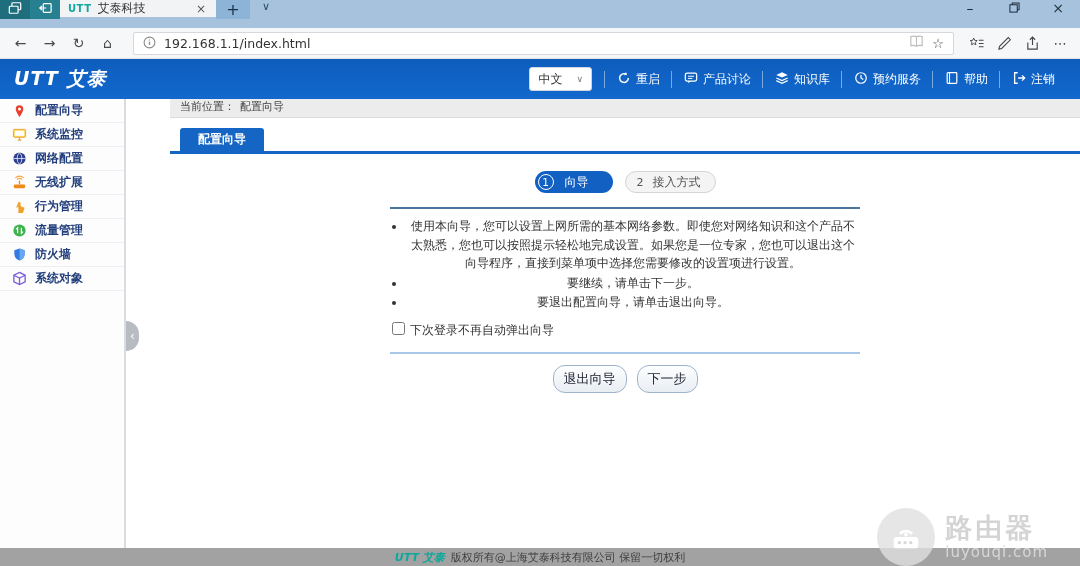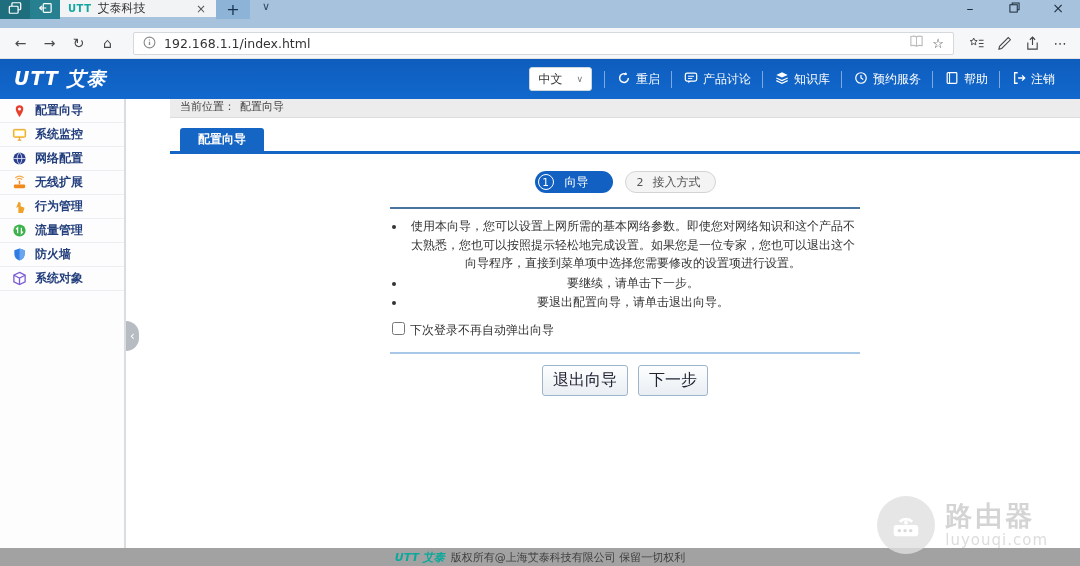--- a/index.html
+++ b/index.html
@@ -65,30 +65,30 @@
   .stepnum-i { font-size:11px; }
 
   .wcol { width:470px; margin:0 auto; }
   .rule1 { height:2px; background:#49759f; margin-top:14px; }
   .bullets { margin-top:8px; padding-left:16px; font-size:12px; color:#333; line-height:1.55; }
   .bullets li { margin-bottom:1px;text-align:center; }
   .chkrow { display:flex; align-items:flex-start; gap:5px; margin:10px 0 0 2px; font-size:12px; color:#333; cursor:pointer; }
   .chkrow input { width:13px; height:13px; margin:0; }
   .rule2 { height:2px; background:#a9c7e6; margin-top:13px; }
   .btnrow { display:flex; justify-content:center; gap:10px; margin-top:11px; }
-  .wbtn { font-family:inherit; font-size:16px; color:#223; padding:4px 10px; border:1px solid #9db4ca; border-radius:3px;
+  .wbtn { font-family:inherit; font-size:13px; color:#223; padding:4px 10px; border:1px solid #9db4ca; border-radius:12px;
           background:linear-gradient(#fdfefe,#e9eef3); cursor:pointer; }
 
   
   .footer { height:18px; background:#a2a2a2; display:flex; align-items:center; justify-content:center; gap:6px; font-size:11px; flex:none; }
   .flogo { color:#0ca89b; font-weight:bold; font-style:italic; }
   .ftext { color:#3f3f3f; }
 
   
-  .watermark { position:absolute; right:32px; bottom:12px; display:flex; align-items:center; gap:10px; pointer-events:none; }
+  .watermark { position:absolute; right:32px; bottom:0; display:flex; align-items:center; gap:10px; pointer-events:none; }
   .wcircle { width:58px; height:58px; border-radius:50%; background:rgba(224,224,224,.8); display:flex; align-items:center; justify-content:center; }
   .wtitle { font-size:27px; font-weight:bold; color:rgba(210,210,210,.95); letter-spacing:3px; line-height:1; }
   .wsub { font-size:15px; color:rgba(218,218,218,.95); margin-top:2px; letter-spacing:1px; }
 </style>
 </head>
 <body>
 
 <div class="page">
 
   <div class="titlebar">

